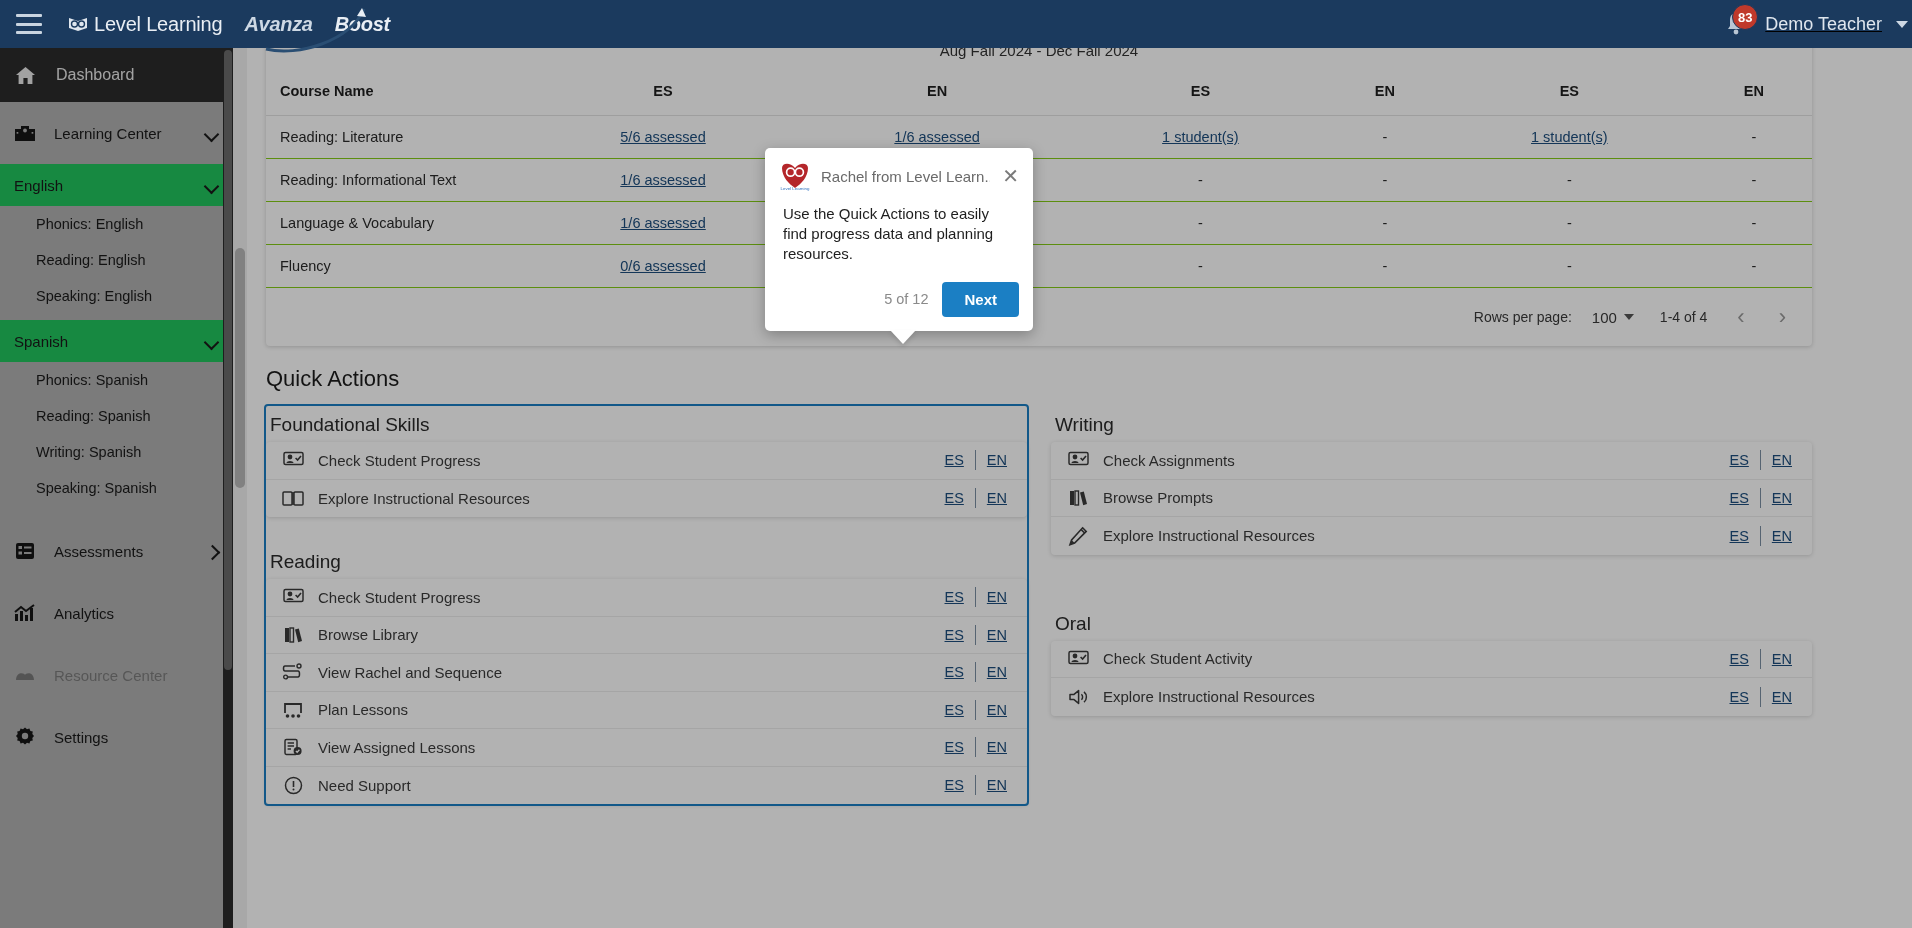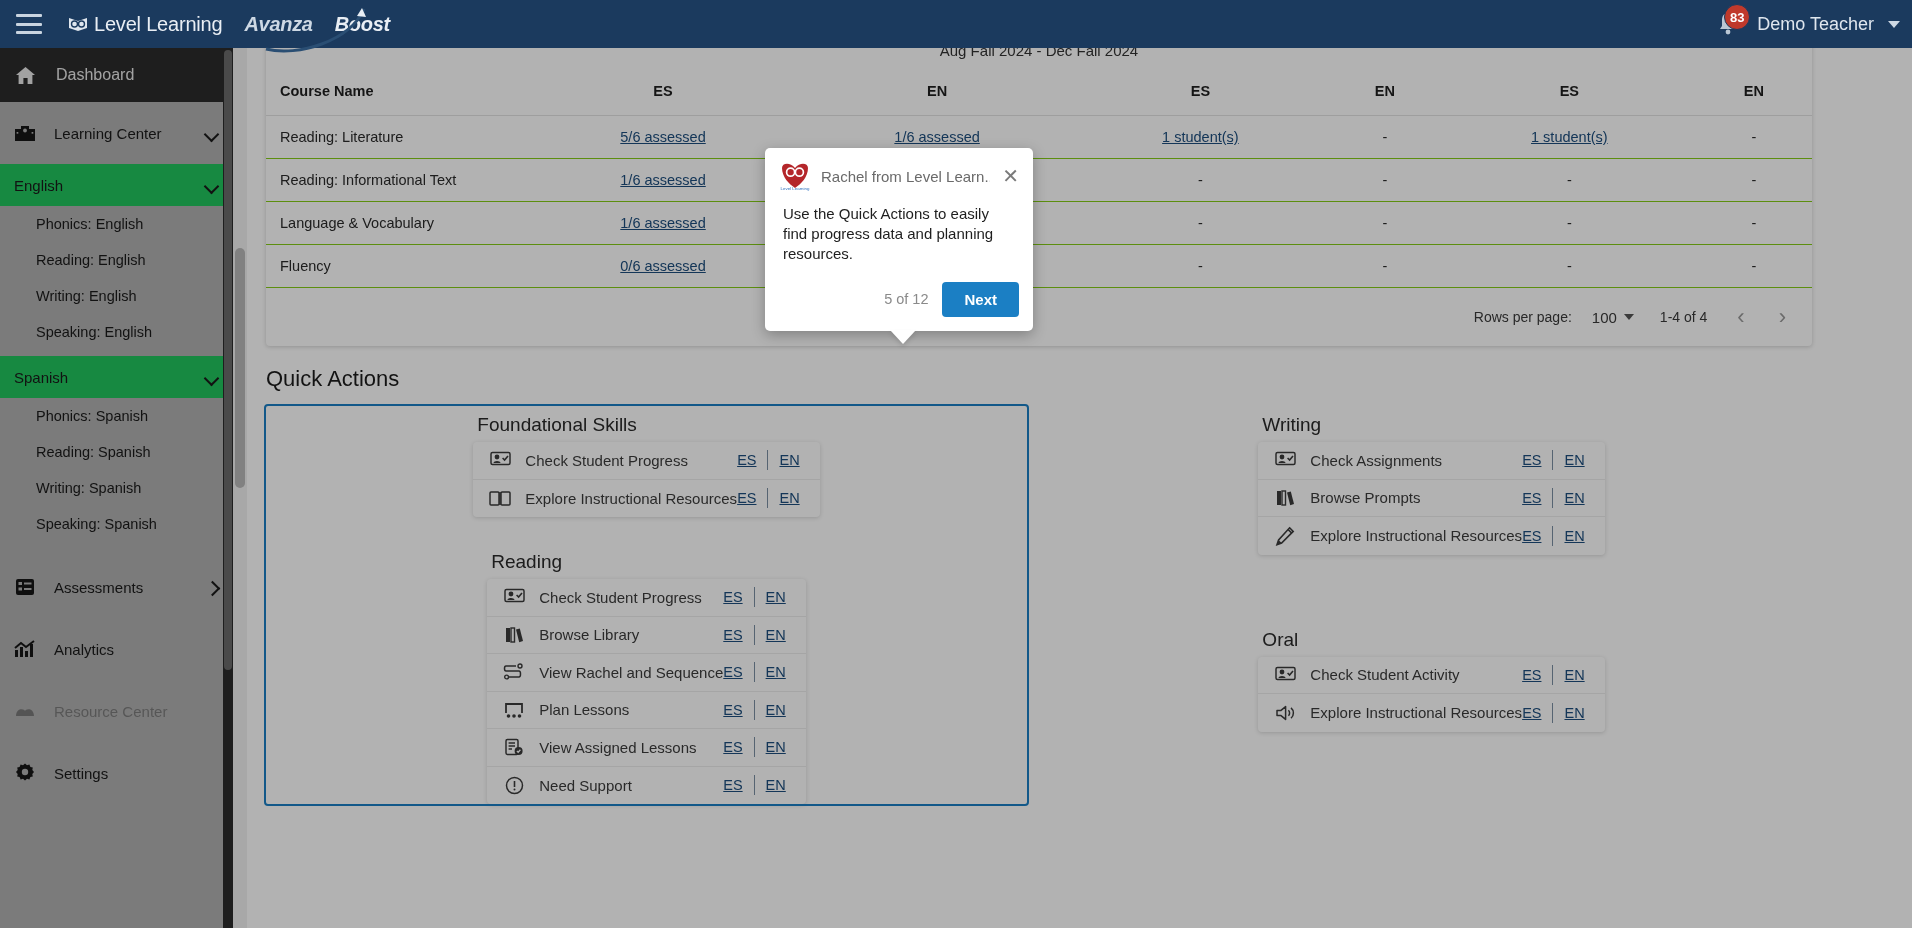--- a/index.html
+++ b/index.html
@@ -37,21 +37,22 @@
     color: #cdd8e4; font-size: 20px; font-style: italic; font-weight: 700;
     letter-spacing: -0.3px;
   }
   .boost {
     color: #e9eef4; font-size: 20px; font-style: italic; font-weight: 700;
     margin-left: 22px; letter-spacing: -0.3px;
   }
   .swoosh { position: absolute; left: 14px; top: -6px; width: 120px; height: 46px; pointer-events:none; }
   .topbar-right {
     margin-left: auto; display: flex; align-items: center; gap: 14px;
-    padding-right: 12px;
+    padding-right: 4px;
+    text-decoration: underline;
   }
   .bell-wrap { position: relative; width: 28px; height: 30px; }
   .badge {
     position: absolute; top: -5px; left: 9px;
     background: #c0392b; color: #fff;
     border-radius: 50%; min-width: 26px; height: 26px;
     font-size: 13px; font-weight: 700;
     display: flex; align-items: center; justify-content: center;
     border: 1px solid #1b3a5e;
   }
@@ -160,21 +161,21 @@
   
   .qa-title {
     position: absolute; left: 33px; top: 318px;
     font-size: 22px; color: #1c1c1c;
   }
   .qa-grid {
     position: absolute; left: 33px; top: 358px;
     width: 1546px;
     display: flex; gap: 24px;
   }
-  .qa-col { width: 761px; display: flex; flex-direction: column; gap: 26px; align-items: center; }
+  .qa-col { width: 761px; display: flex; flex-direction: column; gap: 26px; }
   .qa-col.left { outline: 2px solid #1b7fc4; border-radius: 2px; padding: 0; }
   .qa-section-title {
     font-size: 19px; color: #2a2a2a; padding: 8px 4px 6px 4px;
   }
   .qa-panel {
     background: #fff; border-radius: 4px;
     box-shadow: 0 1px 4px rgba(0,0,0,0.16);
     overflow: hidden;
   }
   .qa-row {
@@ -302,21 +303,20 @@
     <span class="label">Learning Center</span>
     <span class="chev"></span>
   </div>
 
   <div class="side-group sub">
     <span class="label">English</span>
     <span class="chev"></span>
   </div>
   <div class="side-item">Phonics: English</div>
   <div class="side-item">Reading: English</div>
-  <div class="side-item">Writing: English</div>
   <div class="side-item">Speaking: English</div>
 
   <div class="side-group sub" style="margin-top:6px;">
     <span class="label">Spanish</span>
     <span class="chev"></span>
   </div>
   <div class="side-item">Phonics: Spanish</div>
   <div class="side-item">Reading: Spanish</div>
   <div class="side-item">Writing: Spanish</div>
   <div class="side-item">Speaking: Spanish</div>
@@ -648,21 +648,21 @@
             <span class="qa-label">Explore Instructional Resources</span>
             <span class="qa-links">
               <a>ES</a>
               <span class="qa-sep"></span>
               <a>EN</a>
             </span>
           </div>
         </div>
       </div>
 
-      <div style="margin-top:40px;">
+      <div style="margin-top:24px;">
         <div class="qa-section-title">Oral</div>
         <div class="qa-panel">
 
           <div class="qa-row">
             <span class="icon-box">
               <svg width="21" height="18" viewBox="0 0 21 18">
                   <rect x="1" y="1.5" width="19" height="12" rx="1.5" fill="none" stroke="#3c3c3c" stroke-width="1.5"></rect>
                   <circle cx="7" cy="6" r="2.4" fill="#3c3c3c"></circle>
                   <path d="M3.4 12 C3.8 9.2 10.2 9.2 10.6 12 Z" fill="#3c3c3c"></path>
                   <polyline points="12.6,7 14.6,9 18,5" fill="none" stroke="#3c3c3c" stroke-width="1.6"></polyline>

